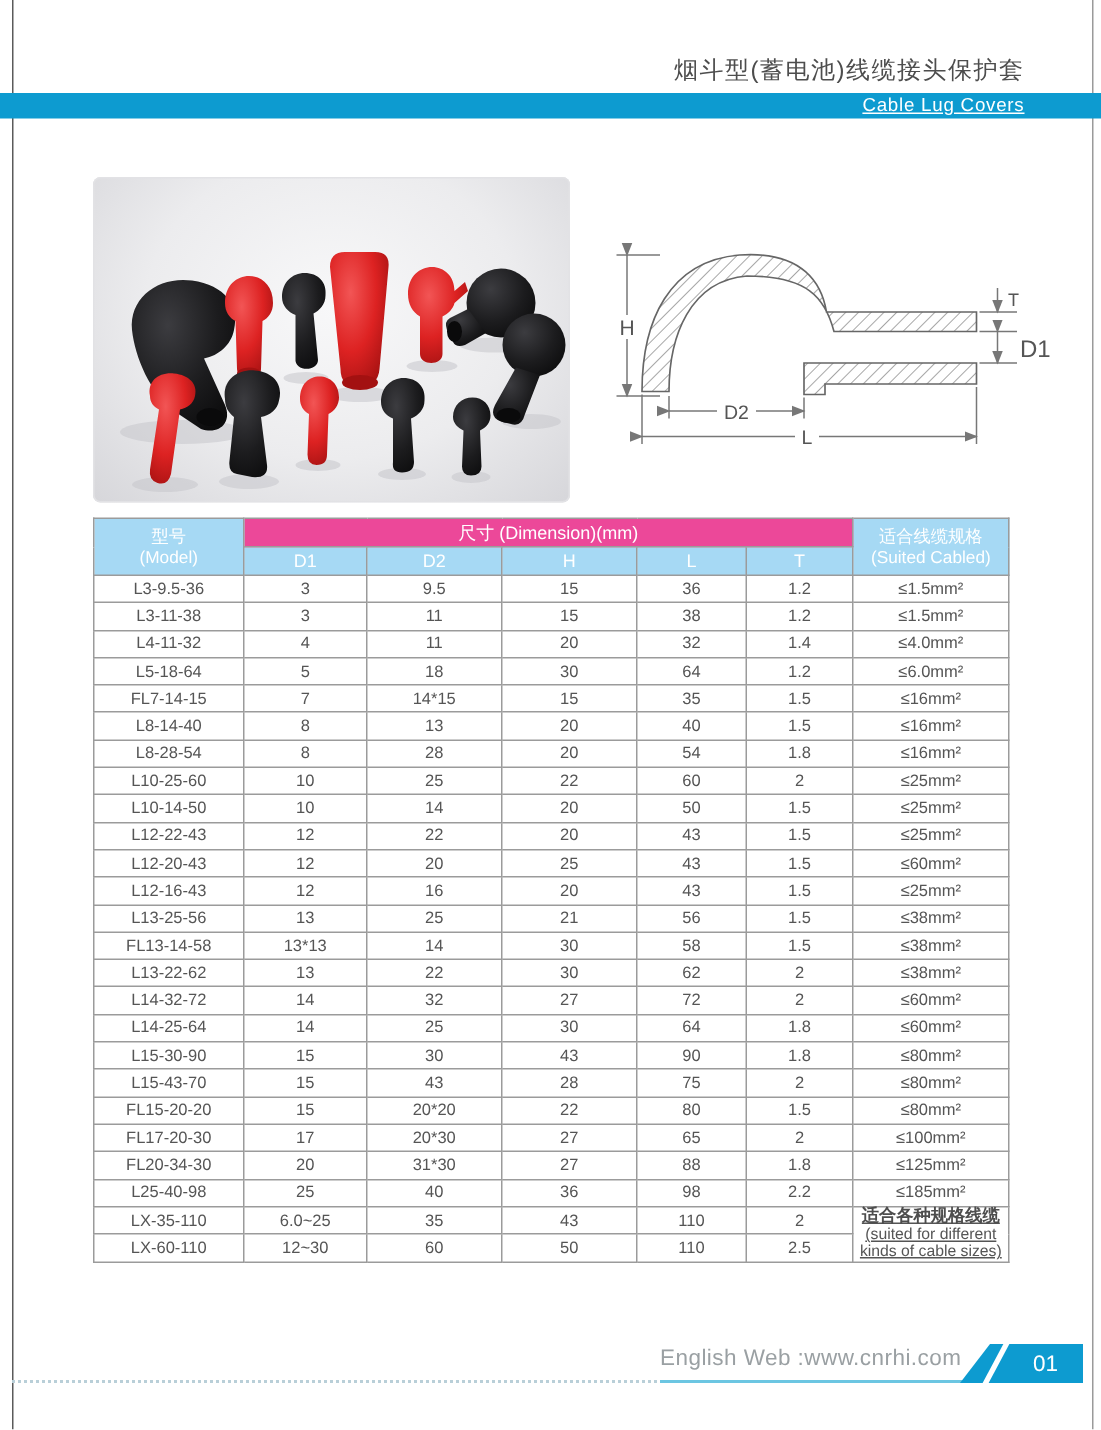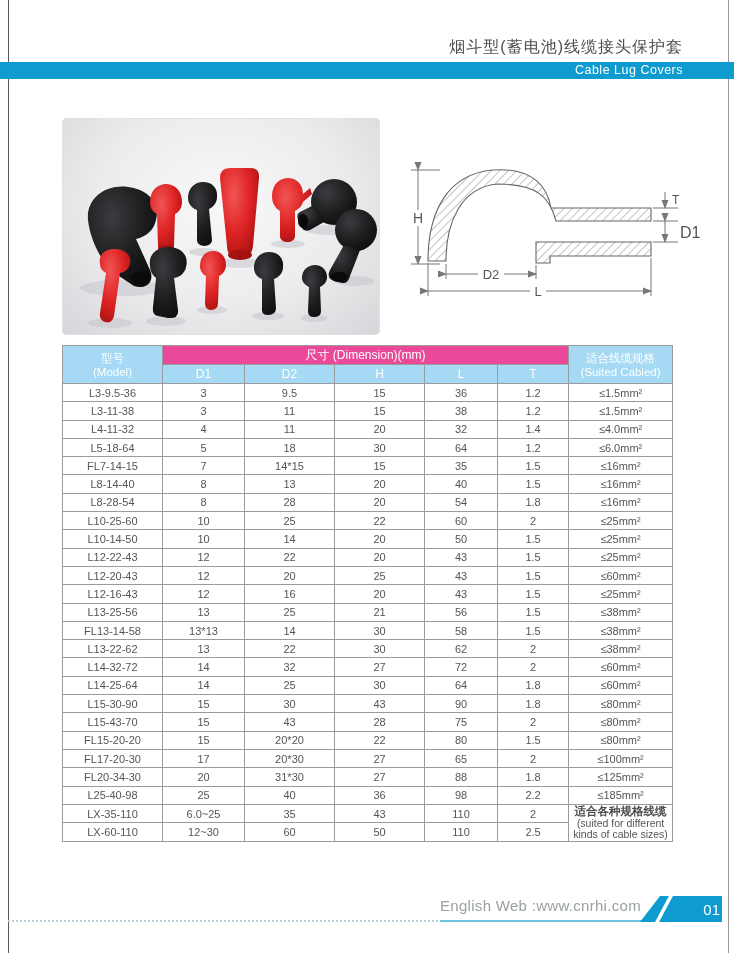--- a/index.html
+++ b/index.html
@@ -4,53 +4,53 @@
 <style>
   * { margin:0; padding:0; box-sizing:border-box; }
   body { width:734px; height:953px; background:#fff; font-family:"Liberation Sans", sans-serif; position:relative; overflow:hidden; }
   #page { position:absolute; left:0; top:0; width:734px; height:953px; background:#ffffff; }
 
   .page-line-left  { position:absolute; left:8px;  top:0; width:1px; height:953px; background:#5a5a5a; }
   .page-line-right { position:absolute; left:728px; top:0; width:1px; height:953px; background:#9a9a9a; }
 
   .title-zh { position:absolute; top:37px; right:51px; font-size:16px; font-weight:normal; color:#4d4d4d; letter-spacing:1px; }
   .top-bar  { position:absolute; left:0; top:62px; width:734px; height:17px; background:#0d9bd0; }
-  .top-bar .bar-label { position:absolute; right:51px; top:0; line-height:17px; font-size:12.5px; color:#ffffff; letter-spacing:.5px; }
+  .top-bar .bar-label { position:absolute; right:51px; top:0; line-height:17px; font-size:12.5px; color:#ffffff; letter-spacing:.5px;text-decoration:underline; }
 
   .photo { position:absolute; left:62px; top:118px; width:318px; height:217px; border-radius:5px;
            background:radial-gradient(ellipse at 50% 40%, #f8f8f9 0%, #ececee 55%, #d6d6da 100%);
            box-shadow:inset 0 0 0 1px #e2e2e5; }
   .photo svg { position:absolute; left:0; top:0; }
 
   .drawing { position:absolute; left:398px; top:136px; width:326px; height:170px; }
   .drawing text { font-family:"Liberation Sans", sans-serif; fill:#555; }
 
   table.spec { position:absolute; left:62px; top:345px; width:610px; border-collapse:collapse; table-layout:fixed;
                font-size:11px; color:#555; }
   table.spec th, table.spec td { border:1px solid #9b9b9b; text-align:center; vertical-align:middle; padding:0; }
   table.spec td { height:18.3px; line-height:12px; background:#ffffff; }
   table.spec th { font-weight:normal; color:#ffffff; }
   th.hdr-dark  { background:#ec4899; height:19px; font-size:12px; }
   th.hdr-light { background:#a6d9f4; height:19px; font-size:12px; }
   th.hdr-model, th.hdr-suited { background:#a6d9f4; font-size:11.5px; line-height:14px; }
-  td.suited-merged { line-height:11px; }
+  td.suited-merged { line-height:11px;text-decoration:underline; }
   .ms-zh { font-weight:bold; color:#4d4d4d; font-size:11.5px; line-height:13px; }
   .ms-en { color:#555; font-size:10.5px; line-height:11.5px; }
 
   .footnote { position:absolute; left:63px; top:871px; }
   .footnote .fn-zh { font-size:12px; font-weight:bold; color:#4d4d4d; line-height:14px; }
   .footnote .fn-en { font-size:12px; color:#666; line-height:14px; }
 
   .footer-dotted { position:absolute; left:8px; top:920px; width:430px; border-top:2px dotted #b9cfd8; }
   .footer-web { position:absolute; top:897px; left:440px; width:205px; text-align:left; font-size:15px; color:#9aa0a3; letter-spacing:.3px; }
   .footer-underline { position:absolute; left:440px; top:920px; width:206px; height:2px; background:#6cc6e2; }
   .page-badge { position:absolute; left:640px; top:896px; width:82px; height:26px; background:#0d9bd0;
                 clip-path:polygon(20px 0, 100% 0, 100% 100%, 0 100%); }
   .page-badge .slash { position:absolute; left:22px; top:-3px; width:4px; height:32px; background:#ffffff; transform:skewX(-28deg); }
-  .page-badge .num { position:absolute; left:34px; top:1px; width:46px; text-align:right; line-height:26px; font-size:15px; color:#ffffff; }
+  .page-badge .num { position:absolute; left:34px; top:1px; width:46px; text-align:center; line-height:26px; font-size:15px; color:#ffffff; }
 </style>
 </head>
 <body>
 
 <div id="page">
 
   <div class="page-line-left"></div>
   <div class="page-line-right"></div>
 
   <div class="title-zh">烟斗型(蓄电池)线缆接头保护套</div>

